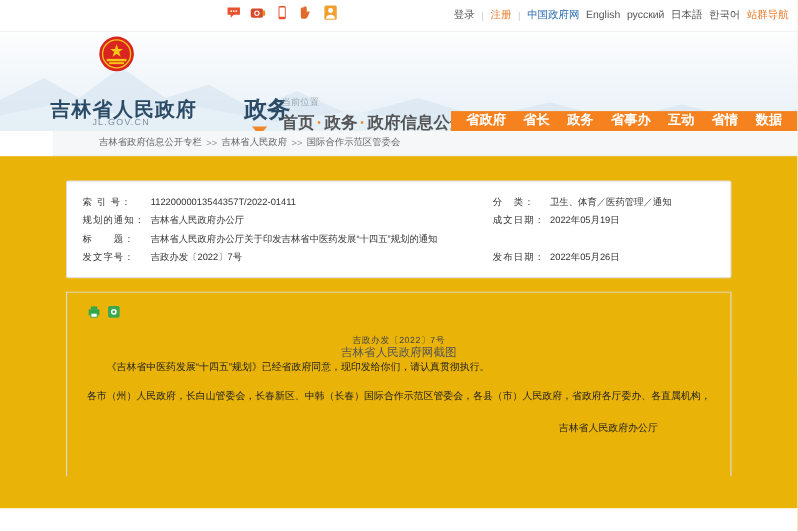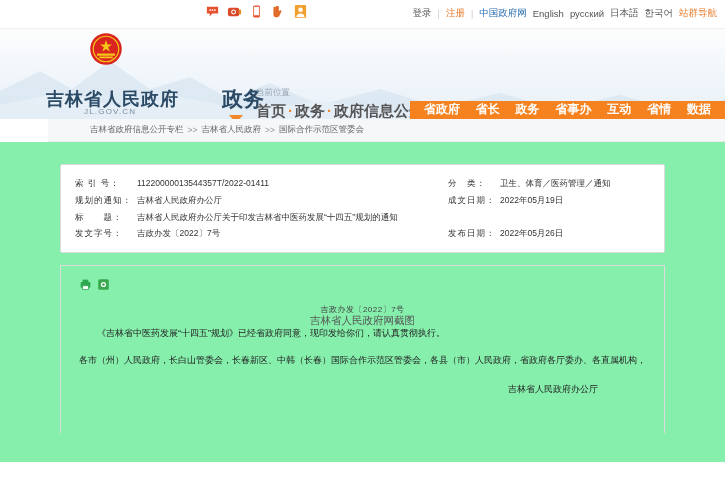--- a/index.html
+++ b/index.html
@@ -177,21 +177,21 @@
     padding-left: 42px;
     font-size: 8.5px;
     color: #666;
     margin-left: 48px;
   }
   .breadcrumb-strip .bc-sep { margin: 0 4px; color: #999; }
 
   
   .content {
     position: relative;
-    background: #86efac;
+    background: #eab308;
     padding: 22px 60px 0 60px;
     box-sizing: border-box;
     height: 320px;
   }
   .meta-box {
     border: 1px solid #dcdcdc;
     border-radius: 2px;
     padding: 10px 14px;
     box-sizing: border-box;
     width: 100%;

